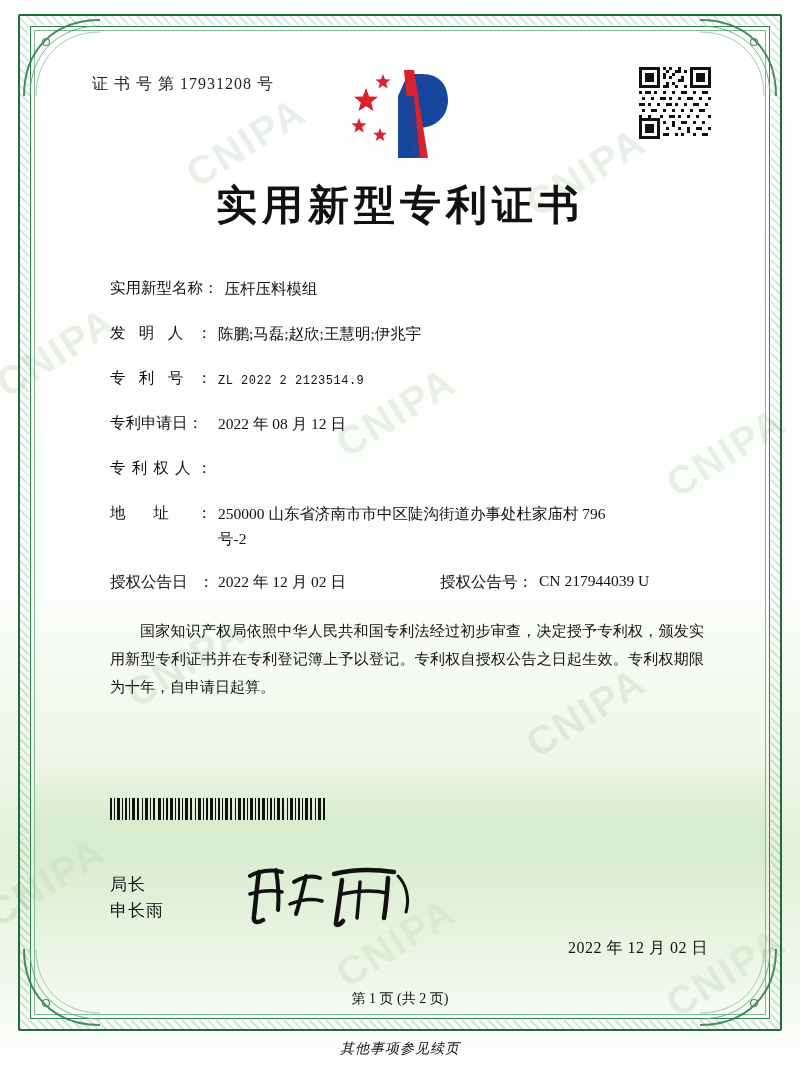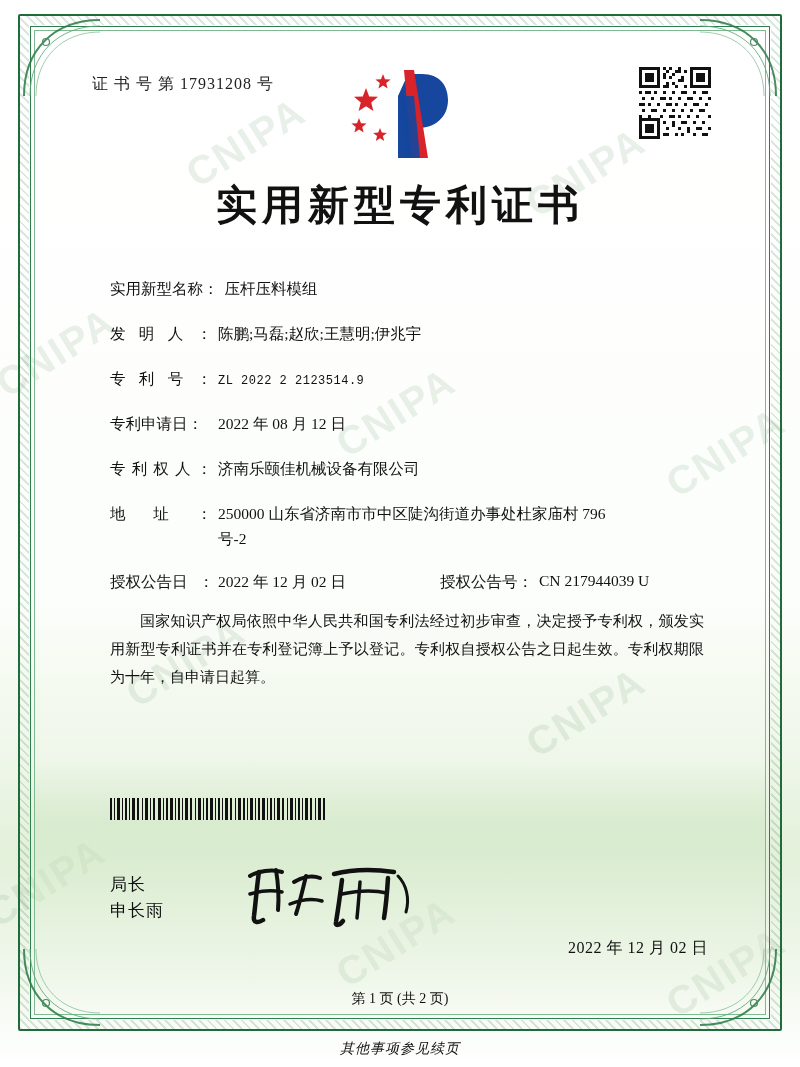--- a/index.html
+++ b/index.html
@@ -142,20 +142,21 @@
     align-items: flex-start;
     margin-bottom: 22.5px;
     line-height: 1.45;
   }
   .field .lbl {
     flex: 0 0 104px;
     display: flex;
     justify-content: space-between;
     letter-spacing: 0;
     white-space: nowrap;
+    font-family: Liberation Mono, monospace;
   }
   .field .lbl.tight { display:block; }
   .field .colon { margin: 0 2px 0 0; }
   .field .val {
     flex: 1 1 auto;
     padding-left: 4px;
     word-break: break-all;
   }
   .field .val .mono {
     font-family: "Liberation Mono", "DejaVu Sans Mono", monospace;
@@ -194,21 +195,21 @@
     position: absolute;
     left: 110px;
     right: 96px;
     top: 606px;
     font-size: 15px;
     line-height: 1.85;
     color: #111;
     text-align: justify;
   }
   .paras p {
-    margin: 2px 0 3px 0;
+    margin: 12px 0 3px 0;
     text-indent: 2em;
   }
 
   
   .barcode {
     position: absolute;
     left: 110px;
     top: 798px;
     width: 215px;
     height: 22px;
@@ -466,21 +467,20 @@
     </div>
 
     <div class="field">
       <div class="lbl">
         <span>专</span>
         <span>利</span>
         <span>权</span>
         <span>人</span>
         <span class="colon">：</span>
       </div>
-      <div class="val">济南乐颐佳机械设备有限公司</div>
     </div>
 
     <div class="field" style="margin-bottom:4px;">
       <div class="lbl">
         <span>地</span>
         <span>址</span>
         <span class="colon">：</span>
       </div>
       <div class="val">250000  山东省济南市市中区陡沟街道办事处杜家庙村 796</div>
     </div>

